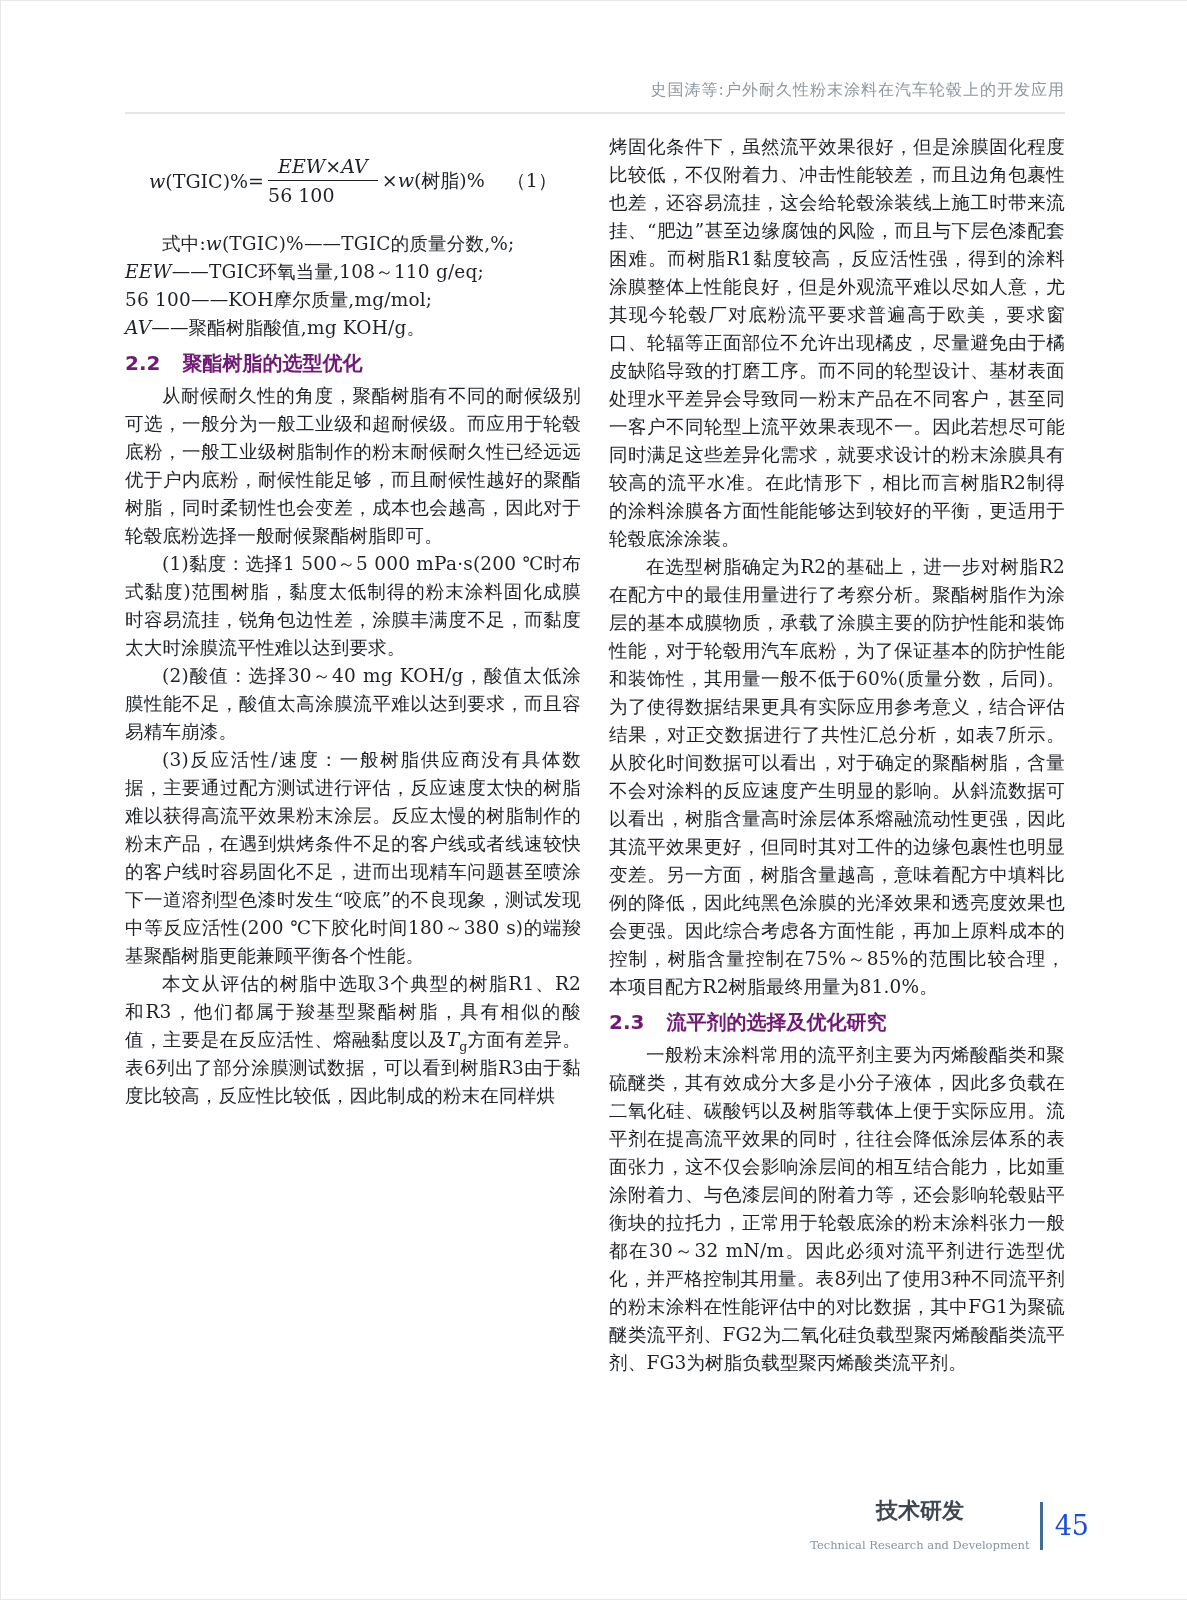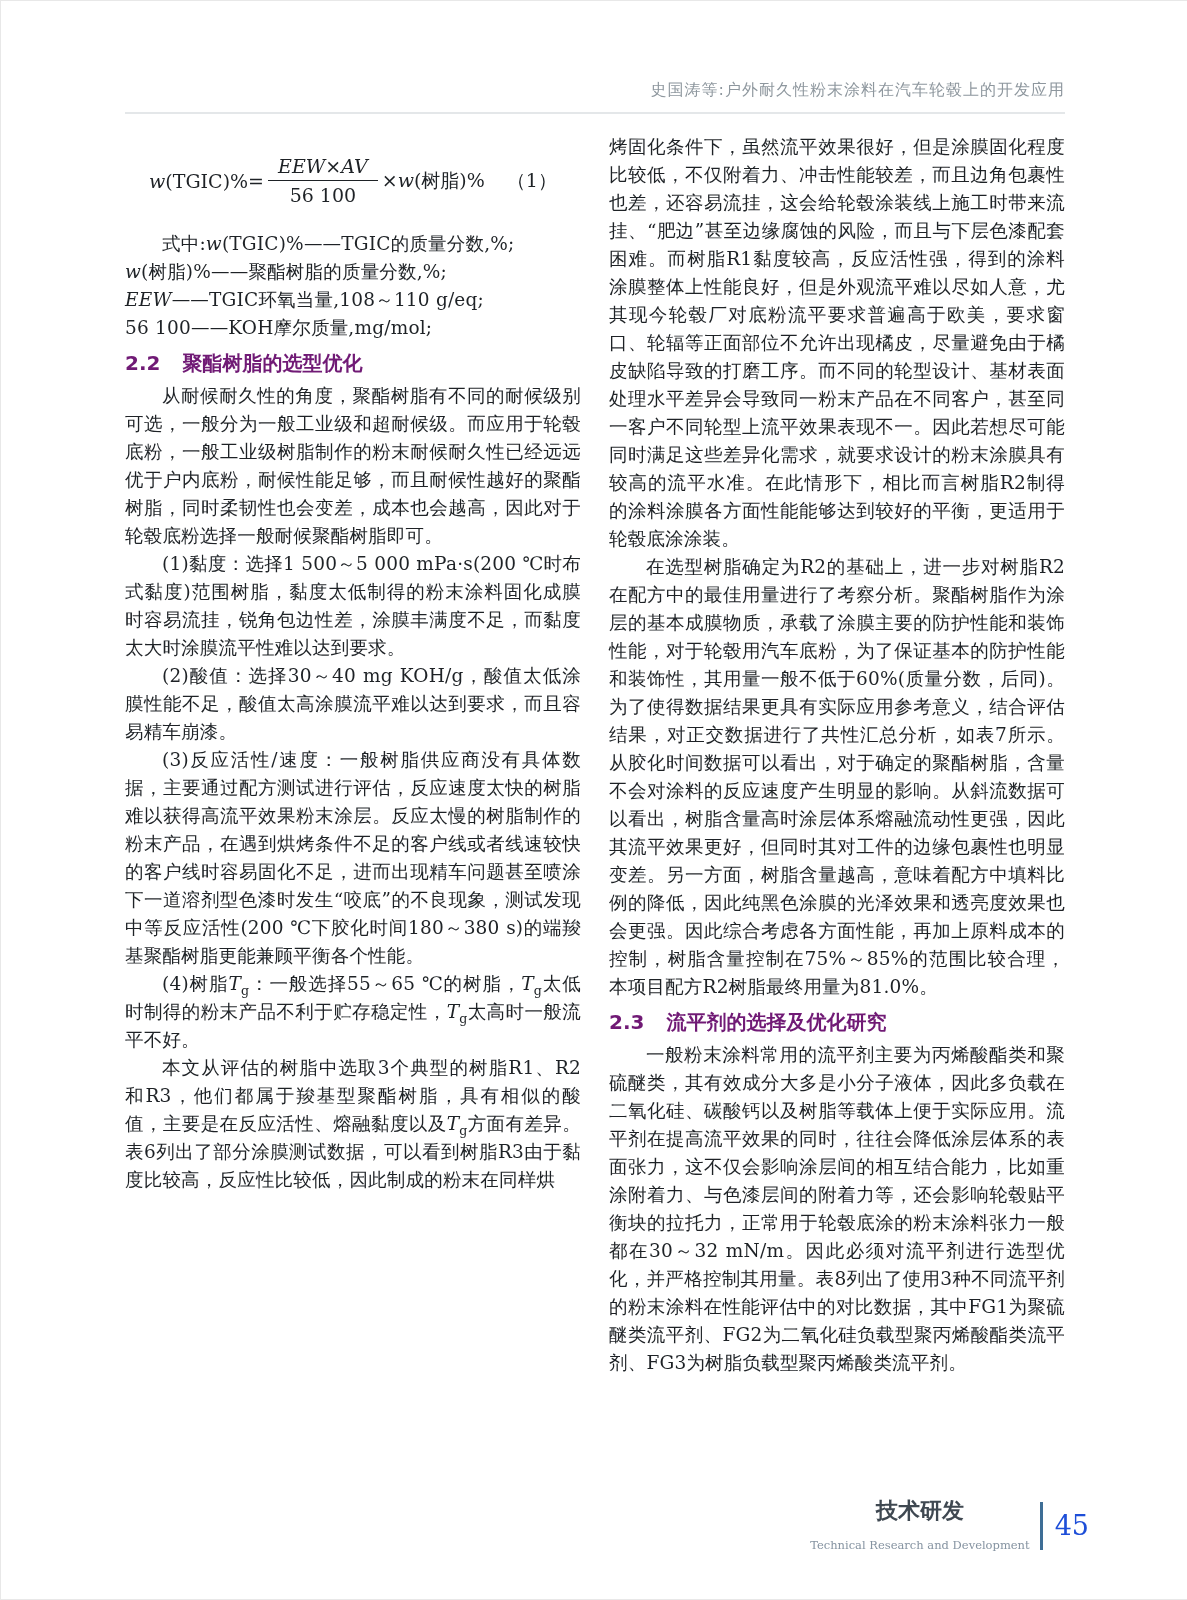--- a/index.html
+++ b/index.html
@@ -41,21 +41,21 @@
   }
   .indent{text-indent:2em;}
   sub{font-size:68%;line-height:0;}
   i{font-style:italic;}
   
   .formula{
     display:flex;align-items:center;justify-content:center;
     margin:22px 0 24px 0;
     font-size:19px;
   }
-  .frac{display:inline-flex;flex-direction:column;align-items:center;margin:0 4px;}
+  .frac{display:inline-flex;flex-direction:column;align-items:flex-start;margin:0 4px;}
   .frac .num{padding:0 10px 3px 10px;border-bottom:1.6px solid #1e2226;}
   .frac .den{padding-top:3px;}
   .eq-number{margin-left:22px;}
   
   .defs p{margin:0;}
   .defs p:first-child{text-indent:2em;}
   
   .sec-heading{
     font-family:"DejaVu Sans","Liberation Sans",sans-serif;
     font-weight:bold;
@@ -104,34 +104,33 @@
         <span class="frac">
           <span class="num"><i>EEW</i>×<i>AV</i></span>
           <span class="den">56 100</span>
         </span>
         <span>×<i>w</i>(树脂)%</span>
         <span class="eq-number">（1）</span>
       </div>
 
       <div class="defs">
         <p>式中:<i>w</i>(TGIC)%——TGIC的质量分数,%;</p>
-        <p><i>w</i>(树脂)%——聚酯树脂的质量分数,%;</p>
         <p><i>EEW</i>——TGIC环氧当量,108～110 g/eq;</p>
         <p>56 100——KOH摩尔质量,mg/mol;</p>
+        <p><i>AV</i>——聚酯树脂酸值,mg KOH/g。</p>
       </div>
 
       <div class="sec-heading">
         <span class="sec-no">2.2</span><span>聚酯树脂的选型优化</span>
       </div>
 
       <p class="indent">从耐候耐久性的角度，聚酯树脂有不同的耐候级别可选，一般分为一般工业级和超耐候级。而应用于轮毂底粉，一般工业级树脂制作的粉末耐候耐久性已经远远优于户内底粉，耐候性能足够，而且耐候性越好的聚酯树脂，同时柔韧性也会变差，成本也会越高，因此对于轮毂底粉选择一般耐候聚酯树脂即可。</p>
       <p class="indent">(1)黏度：选择1 500～5 000 mPa·s(200 ℃时布式黏度)范围树脂，黏度太低制得的粉末涂料固化成膜时容易流挂，锐角包边性差，涂膜丰满度不足，而黏度太大时涂膜流平性难以达到要求。</p>
       <p class="indent">(2)酸值：选择30～40 mg KOH/g，酸值太低涂膜性能不足，酸值太高涂膜流平难以达到要求，而且容易精车崩漆。</p>
       <p class="indent">(3)反应活性/速度：一般树脂供应商没有具体数据，主要通过配方测试进行评估，反应速度太快的树脂难以获得高流平效果粉末涂层。反应太慢的树脂制作的粉末产品，在遇到烘烤条件不足的客户线或者线速较快的客户线时容易固化不足，进而出现精车问题甚至喷涂下一道溶剂型色漆时发生“咬底”的不良现象，测试发现中等反应活性(200 ℃下胶化时间180～380 s)的端羧基聚酯树脂更能兼顾平衡各个性能。</p>
-      <p class="indent">(4)树脂<i>T</i><sub>g</sub>：一般选择55～65 ℃的树脂，<i>T</i><sub>g</sub>太低时制得的粉末产品不利于贮存稳定性，<i>T</i><sub>g</sub>太高时一般流平不好。</p>
       <p class="indent">本文从评估的树脂中选取3个典型的树脂R1、R2和R3，他们都属于羧基型聚酯树脂，具有相似的酸值，主要是在反应活性、熔融黏度以及<i>T</i><sub>g</sub>方面有差异。表6列出了部分涂膜测试数据，可以看到树脂R3由于黏度比较高，反应性比较低，因此制成的粉末在同样烘</p>
     </div>
 
     <div class="col">
       <p>烤固化条件下，虽然流平效果很好，但是涂膜固化程度比较低，不仅附着力、冲击性能较差，而且边角包裹性也差，还容易流挂，这会给轮毂涂装线上施工时带来流挂、“肥边”甚至边缘腐蚀的风险，而且与下层色漆配套困难。而树脂R1黏度较高，反应活性强，得到的涂料涂膜整体上性能良好，但是外观流平难以尽如人意，尤其现今轮毂厂对底粉流平要求普遍高于欧美，要求窗口、轮辐等正面部位不允许出现橘皮，尽量避免由于橘皮缺陷导致的打磨工序。而不同的轮型设计、基材表面处理水平差异会导致同一粉末产品在不同客户，甚至同一客户不同轮型上流平效果表现不一。因此若想尽可能同时满足这些差异化需求，就要求设计的粉末涂膜具有较高的流平水准。在此情形下，相比而言树脂R2制得的涂料涂膜各方面性能能够达到较好的平衡，更适用于轮毂底涂涂装。</p>
       <p class="indent">在选型树脂确定为R2的基础上，进一步对树脂R2在配方中的最佳用量进行了考察分析。聚酯树脂作为涂层的基本成膜物质，承载了涂膜主要的防护性能和装饰性能，对于轮毂用汽车底粉，为了保证基本的防护性能和装饰性，其用量一般不低于60%(质量分数，后同)。为了使得数据结果更具有实际应用参考意义，结合评估结果，对正交数据进行了共性汇总分析，如表7所示。从胶化时间数据可以看出，对于确定的聚酯树脂，含量不会对涂料的反应速度产生明显的影响。从斜流数据可以看出，树脂含量高时涂层体系熔融流动性更强，因此其流平效果更好，但同时其对工件的边缘包裹性也明显变差。另一方面，树脂含量越高，意味着配方中填料比例的降低，因此纯黑色涂膜的光泽效果和透亮度效果也会更强。因此综合考虑各方面性能，再加上原料成本的控制，树脂含量控制在75%～85%的范围比较合理，本项目配方R2树脂最终用量为81.0%。</p>
 
       <div class="sec-heading">
         <span class="sec-no">2.3</span><span>流平剂的选择及优化研究</span>
       </div>

